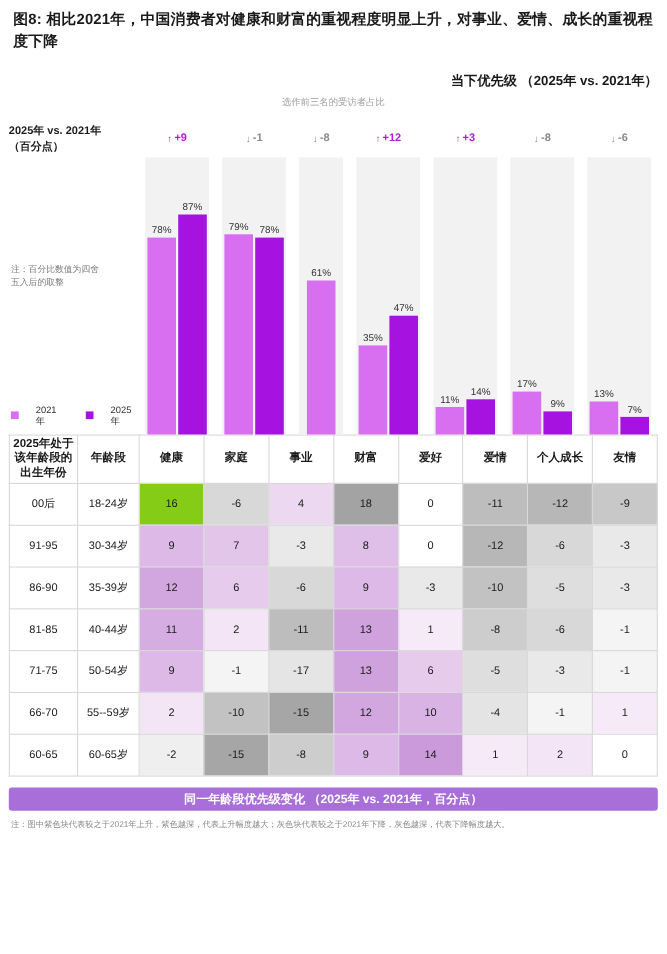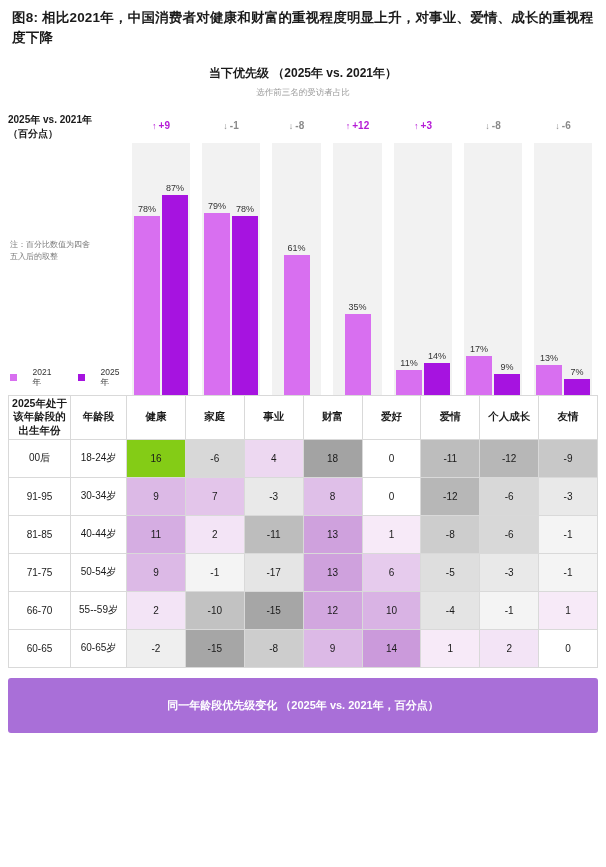--- a/index.html
+++ b/index.html
@@ -16,21 +16,21 @@
 
   .fig-title {
     font-size: 13.5px;
     font-weight: bold;
     line-height: 1.5;
     letter-spacing: .2px;
     padding: 8px 4px 0 4px;
   }
 
   .chart-title {
-    text-align: center;
+    text-align: right;
     font-size: 12px;
     font-weight: bold;
     margin-top: 16px;
   }
   .chart-sub {
     text-align: center;
     font-size: 8.5px;
     color: #9b9b9b;
     margin-top: 5px;
   }
@@ -147,21 +147,21 @@
   thead th.hdr-age { width: 56px; }
   td.c-birth, td.c-age { font-size: 10px; }
 
   .footer-band {
     margin-top: 10px;
     background: #a96fd8;
     color: #fff;
     text-align: center;
     font-size: 11px;
     font-weight: bold;
-    padding: 20px 0;
+    padding: 3px 0;
     border-radius: 3px;
   }
   .footnote {
     margin-top: 7px;
     font-size: 7.5px;
     color: #8a8a8a;
     line-height: 1.55;
     padding: 0 2px;
   }
 </style>
@@ -236,20 +236,24 @@
         </div>
         <div class="col">
           <div class="delta up">
             <span class="arrow">↑</span>
             <span>+12</span>
           </div>
           <div class="plot">
             <div class="bar-wrap">
               <div class="bar-val">35%</div>
               <div class="bar y2021" style="height: 81px;"></div>
+            </div>
+            <div class="bar-wrap">
+              <div class="bar-val">47%</div>
+              <div class="bar y2025" style="height: 108px;"></div>
             </div>
           </div>
         </div>
         <div class="col">
           <div class="delta up">
             <span class="arrow">↑</span>
             <span>+3</span>
           </div>
           <div class="plot">
             <div class="bar-wrap">
@@ -331,20 +335,32 @@
           <td style="background: rgb(220, 185, 230);">9</td>
           <td style="background: rgb(227, 197, 234);">7</td>
           <td style="background: rgb(233, 233, 233);">-3</td>
           <td style="background: rgb(223, 191, 232);">8</td>
           <td style="background: rgb(255, 255, 255);">0</td>
           <td style="background: rgb(183, 183, 183);">-12</td>
           <td style="background: rgb(216, 216, 216);">-6</td>
           <td style="background: rgb(233, 233, 233);">-3</td>
         </tr>
         <tr>
+          <td class="c-birth">86-90</td>
+          <td class="c-age">35-39岁</td>
+          <td style="background: rgb(210, 167, 223);">12</td>
+          <td style="background: rgb(230, 203, 237);">6</td>
+          <td style="background: rgb(216, 216, 216);">-6</td>
+          <td style="background: rgb(220, 185, 230);">9</td>
+          <td style="background: rgb(233, 233, 233);">-3</td>
+          <td style="background: rgb(194, 194, 194);">-10</td>
+          <td style="background: rgb(222, 222, 222);">-5</td>
+          <td style="background: rgb(233, 233, 233);">-3</td>
+        </tr>
+        <tr>
           <td class="c-birth">81-85</td>
           <td class="c-age">40-44岁</td>
           <td style="background: rgb(213, 173, 226);">11</td>
           <td style="background: rgb(243, 228, 246);">2</td>
           <td style="background: rgb(189, 189, 189);">-11</td>
           <td style="background: rgb(207, 161, 221);">13</td>
           <td style="background: rgb(247, 234, 248);">1</td>
           <td style="background: rgb(205, 205, 205);">-8</td>
           <td style="background: rgb(216, 216, 216);">-6</td>
           <td style="background: rgb(244, 244, 244);">-1</td>
@@ -382,14 +398,15 @@
           <td style="background: rgb(220, 185, 230);">9</td>
           <td style="background: rgb(203, 154, 219);">14</td>
           <td style="background: rgb(247, 234, 248);">1</td>
           <td style="background: rgb(243, 228, 246);">2</td>
           <td style="background: rgb(255, 255, 255);">0</td>
         </tr>
       </tbody>
   </table>
 
   <div class="footer-band">同一年龄段优先级变化 （2025年 vs. 2021年，百分点）</div>
+  <div class="footnote">注：图中紫色块代表较之于2021年上升，紫色越深，代表上升幅度越大；灰色块代表较之于2021年下降，灰色越深，代表下降幅度越大。</div>
 
 </div>
 
 </body></html>

